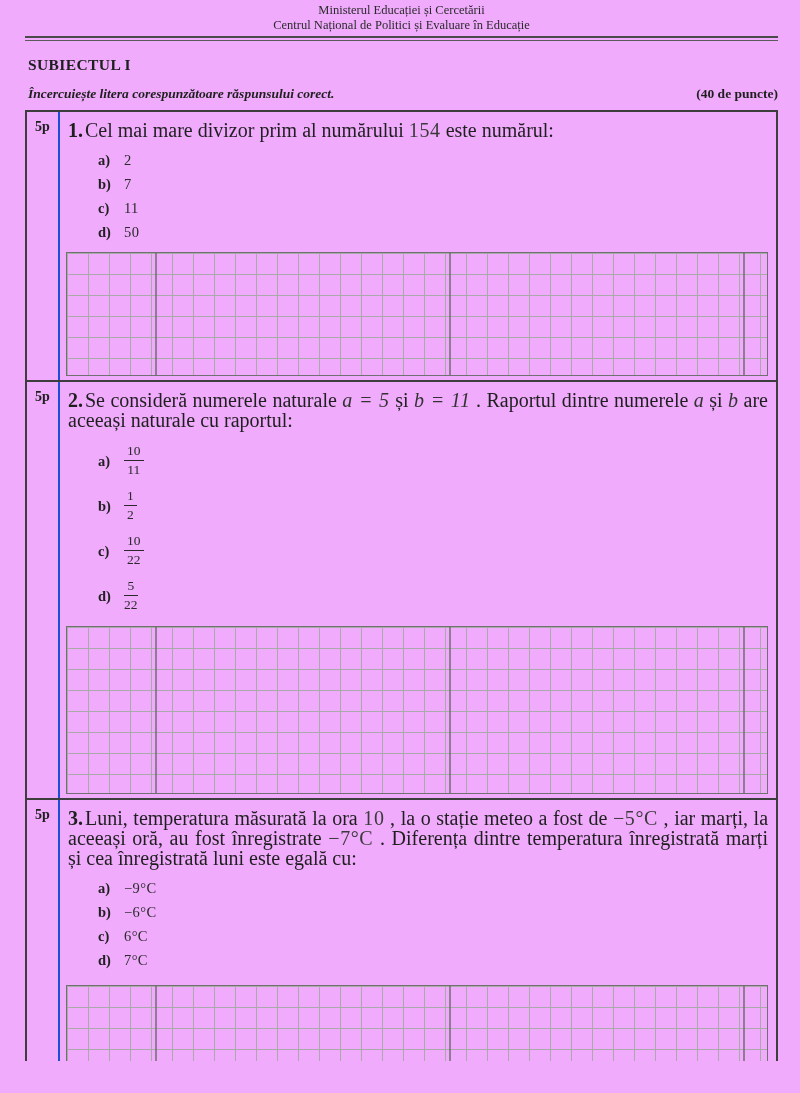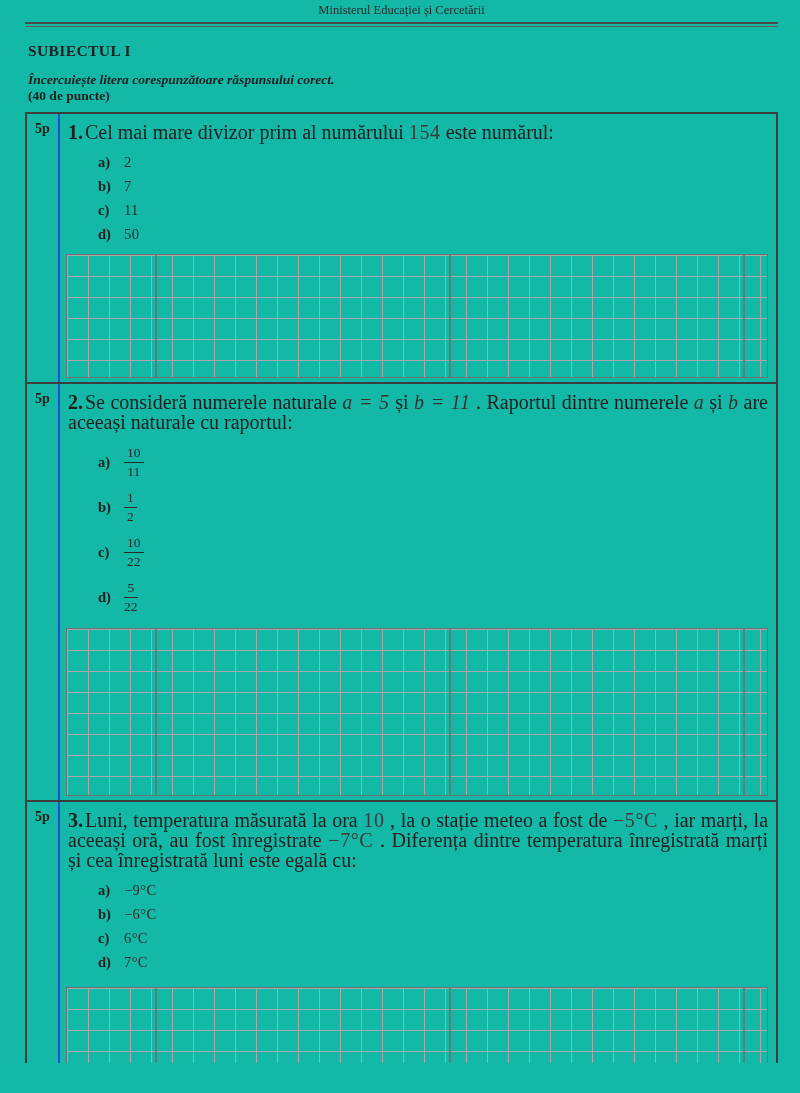--- a/index.html
+++ b/index.html
@@ -1,29 +1,29 @@
 <!DOCTYPE html>
 <html><head>
 <meta charset="utf-8">
 <style>
   * { margin:0; padding:0; box-sizing:border-box; }
   html,body { background:#e8e8e8; }
   .page {
     position:relative; width:800px; height:1093px; margin:0 auto;
-    background:#14b8a6; overflow:hidden;
+    background:#f0abfc; overflow:hidden;
     font-family:"Liberation Serif", serif; color:#1f1f1f;
   }
   .inner { padding:3px 22px 0 25px; }
 
   
   .doc-header { text-align:center; font-size:12.5px; line-height:14.5px; color:#2a2a2a; }
   .double-rule { margin-top:4px; height:5px; border-top:2px solid #4a4a4a; border-bottom:1px solid #5a5a5a; }
 
   .section-title { margin:15px 0 0 3px; font-weight:bold; font-size:15.5px; letter-spacing:.4px; }
-  .instruction-row { display:flex; justify-content:space-between; align-items:baseline; margin:12px 0 8px 3px; font-size:13.5px;flex-direction:column; }
+  .instruction-row { display:flex; justify-content:space-between; align-items:baseline; margin:12px 0 8px 3px; font-size:13.5px; }
   .instruction { font-weight:bold; font-style:italic; }
   .points-total { font-weight:bold; }
 
   
   .exam { border:2px solid #3d3d3d; border-bottom:none; }
   .qrow { display:flex; }
   .qrow + .qrow { border-top:2px solid #3d3d3d; }
   .pcol {
     width:33px; flex:0 0 33px; border-right:2px solid #1d4ed8;
     font-weight:bold; font-size:14px; text-align:center; padding-top:7px;
@@ -61,20 +61,21 @@
   .g3 { height:76px; margin-top:13px; border-bottom:none; }
 </style>
 </head>
 <body>
 
 <div class="page">
   <div class="inner">
 
     <div class="doc-header">
       <div>Ministerul Educației și Cercetării</div>
+      <div>Centrul Național de Politici și Evaluare în Educație</div>
     </div>
     <div class="double-rule"></div>
 
     <div class="section-title">SUBIECTUL I</div>
 
     <div class="instruction-row">
       <span class="instruction">Încercuiește litera corespunzătoare răspunsului corect.</span>
       <span class="points-total">(40 de puncte)</span>
     </div>
 

